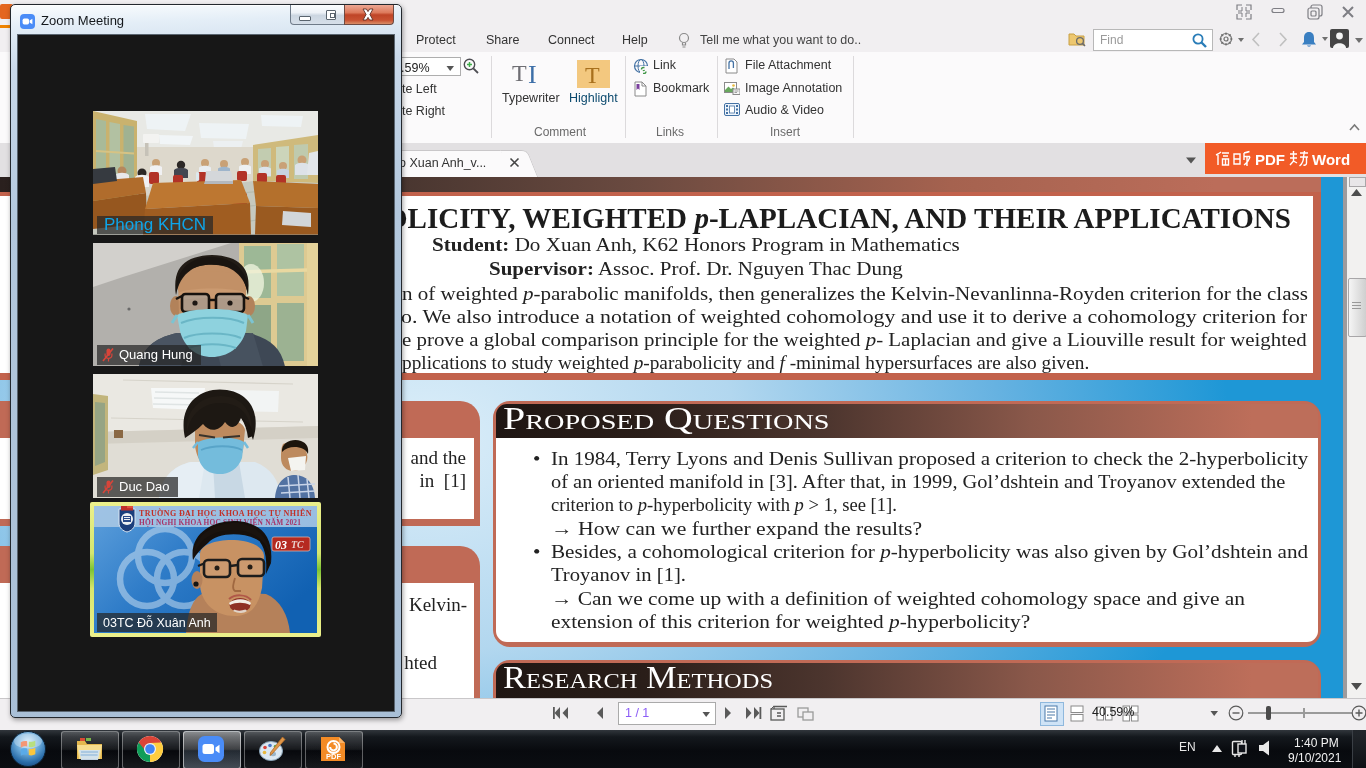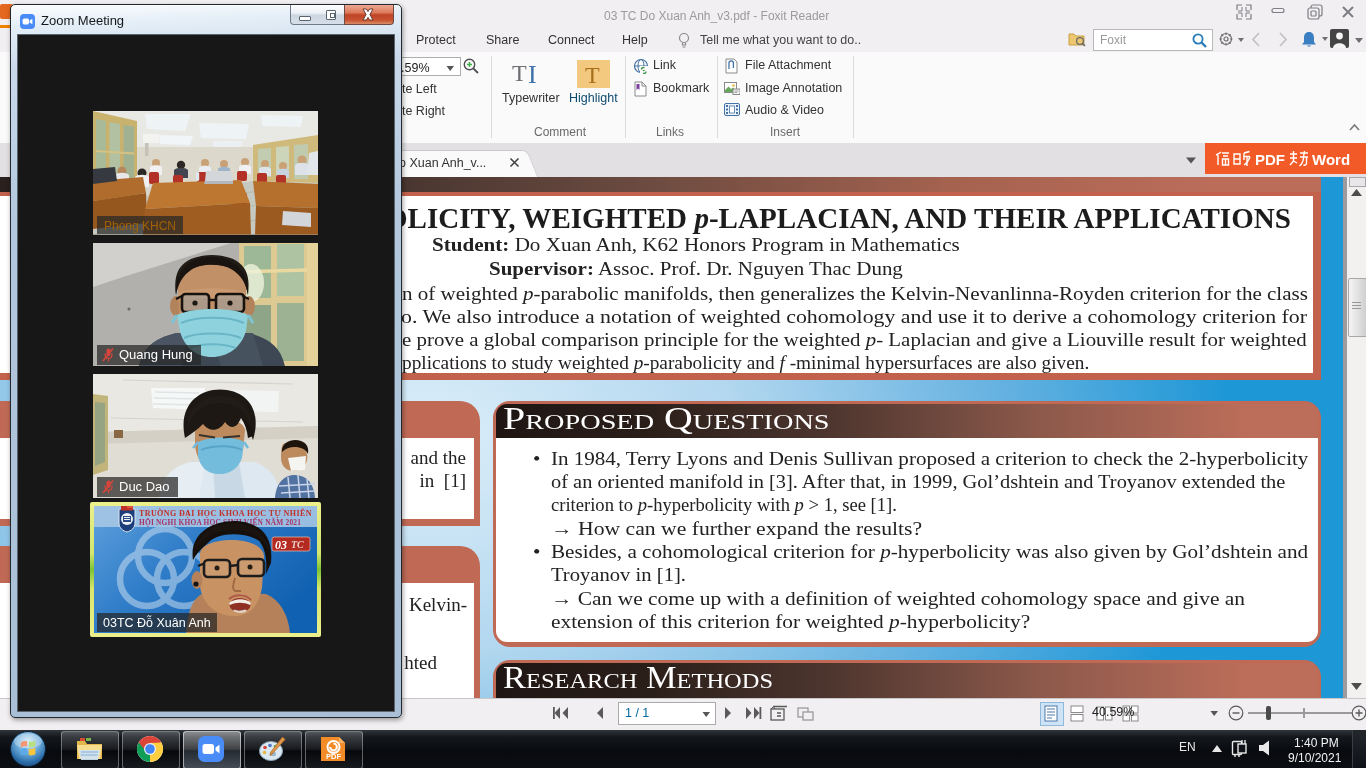--- a/index.html
+++ b/index.html
@@ -11,21 +11,20 @@
 </head>
 <body>
 <div id="s">
 
 <div id="foxit" class="abs" style="left:0;top:0;width:1366px;height:730px;">
 
   <div class="abs" style="left:0;top:0;width:1366px;height:28px;background:#f1eff1;"></div>
   <div class="abs" style="left:0px;top:4px;width:13px;height:15px;background:#e4661f;border-radius:2px;"></div>
   <div class="abs" style="left:0;top:25px;width:12px;height:26px;background:#ef8300;"></div>
   <div class="abs" style="left:0;top:51px;width:11px;height:92px;background:#e6eaf0;"></div>
-  <div class="abs" style="left:604px;top:9px;width:300px;height:14px;color:#9b9b9b;font-size:12px;">03 TC Do Xuan Anh_v3.pdf - Foxit Reader</div>
 
   <svg class="abs" style="left:1230px;top:3px;" width="132" height="18" viewBox="0 0 132 18">
     <g stroke="#7e7e84" stroke-width="1.2" fill="none">
       <g transform="translate(7,2)">
             <path d="M0 5 L0 0 L5 0 M9 0 L14 0 L14 5 M14 9 L14 14 L9 14 M5 14 L0 14 L0 9"></path>
             <path d="M1 6 L5 6 L5 2 M9 2 L9 6 L13 6 M13 8 L9 8 L9 12 M5 12 L5 8 L1 8" stroke-width="1"></path>
           </g>
       <rect x="42" y="5.5" width="12" height="4" rx="2"></rect>
       <g transform="translate(78,2)">
             <rect x="3" y="0" width="11" height="11" rx="2"></rect>
@@ -51,21 +50,21 @@
         </svg>
     <span class="abs" style="left:700px;top:5px;color:#444;">Tell me what you want to do..</span>
 
     <svg class="abs" style="left:1068px;top:3px;" width="19" height="17" viewBox="0 0 19 17">
           <path d="M1 3 L6 3 L8 5 L16 5 L16 14 L1 14 Z" fill="#edc76f" stroke="#c8a045" stroke-width="1"></path>
           <circle cx="12" cy="10" r="3.4" fill="none" stroke="#6b6b6b" stroke-width="1.3"></circle>
           <path d="M14.4 12.4 L17 15" stroke="#6b6b6b" stroke-width="1.5"></path>
         </svg>
 
     <div class="abs" style="left:1093px;top:1px;width:118px;height:20px;background:#fff;border:1px solid #b8b8b8;">
-      <span class="abs" style="left:6px;top:3px;color:#9a9a9a;font-size:12px;">Foxit</span>
+      <span class="abs" style="left:6px;top:3px;color:#9a9a9a;font-size:12px;">Find</span>
       <svg class="abs" style="left:97px;top:2px;" width="17" height="17" viewBox="0 0 17 17">
             <circle cx="7" cy="7" r="4.6" fill="none" stroke="#2a7db8" stroke-width="1.8"></circle>
             <path d="M10.5 10.5 L15 15" stroke="#2a7db8" stroke-width="2.4"></path>
           </svg>
     </div>
     <svg class="abs" style="left:1218px;top:3px;" width="26" height="17" viewBox="0 0 26 17">
           <g fill="none" stroke="#6f6f6f" stroke-width="1.2">
             <circle cx="8" cy="8" r="5.5"></circle>
             <circle cx="8" cy="8" r="2"></circle>
             <path d="M8 1.5 L8 4 M8 12 L8 14.5 M1.5 8 L4 8 M12 8 L14.5 8 M3.4 3.4 L5.2 5.2 M10.8 10.8 L12.6 12.6 M12.6 3.4 L10.8 5.2 M5.2 10.8 L3.4 12.6"></path>
@@ -269,21 +268,21 @@
           <g fill="#5a5a5a">
             <path d="M8 1 L8 13 L2.5 7 Z"></path>
             <path d="M16 1 L16 13 L10.5 7 Z"></path>
             <rect x="1" y="1" width="1.8" height="12"></rect>
           </g>
         </svg>
     <svg class="abs" style="left:594px;top:7px;" width="12" height="14" viewBox="0 0 12 14">
           <path d="M9 1 L9 13 L3 7 Z" fill="#5a5a5a"></path>
         </svg>
     <div class="abs" style="left:618px;top:3px;width:96px;height:21px;background:#fff;border:1px solid #aaa;">
-      <span class="abs" style="left:6px;top:3px;font-size:12.5px;color:#0369a1;">1 / 1</span>
+      <span class="abs" style="left:6px;top:3px;font-size:12.5px;color:#8b5cf6;">1 / 1</span>
       <svg class="abs" style="left:83px;top:8px;" width="9" height="7" viewBox="0 0 9 7">
             <path d="M0.5 1 L8 1 L4.2 6 Z" fill="#555"></path>
           </svg>
     </div>
     <svg class="abs" style="left:722px;top:7px;" width="12" height="14" viewBox="0 0 12 14">
           <path d="M3 1 L3 13 L9 7 Z" fill="#5a5a5a"></path>
         </svg>
     <svg class="abs" style="left:744px;top:7px;" width="18" height="14" viewBox="0 0 18 14">
           <g fill="#5a5a5a">
             <path d="M2 1 L2 13 L7.5 7 Z"></path>
@@ -532,21 +531,21 @@
       <path d="M52 98 L157 92 L158 123.5 L50 123.5 Z" fill="#a05d21"></path>
       <path d="M160 70 L225 73 L225 97 L163 95 Z" fill="#b4702c"></path>
       <path d="M163 95 L225 97 L225 123.5 L162 123.5 Z" fill="#9a5a20"></path>
 
       <path d="M113 60 L138 60 L140 70 L112 70 Z" fill="#d4d7da"></path>
           <path d="M112 70 L140 70 L140 73 L111 73 Z" fill="#b4b8bd"></path>
       <path d="M0 58 L22 56 L24 70 L0 73 Z" fill="#363a40"></path>
       <path d="M190 100 L218 102 L218 116 L189 114 Z" fill="#d2d6da"></path>
       <rect x="103" y="61" width="3.2" height="9" rx="1.4" fill="#dde9ee"></rect>
     </svg>
-    <div class="abs" style="left:4px;bottom:1px;height:18px;background:rgba(38,38,38,0.72);padding:0 7px;"><span style="font-size:12px;color:#a16207;line-height:18px;margin-top:8px;">Phong KHCN</span></div>
+    <div class="abs" style="left:4px;bottom:1px;height:18px;background:rgba(38,38,38,0.72);padding:0 7px;"><span style="font-size:17px;color:#0ea5e9;line-height:18px;margin-top:8px;">Phong KHCN</span></div>
   </div>
 
   <div class="abs" style="left:82px;top:237.5px;width:225px;height:123.5px;background:#111;">
     <svg width="225" height="123.5" viewBox="0 0 225 123.5" preserveAspectRatio="none">
       <rect x="0" y="0" width="225" height="123.5" fill="#b2b0ac"></rect>
       <path d="M0 0 L138 0 L30 34 L0 44 Z" fill="#d2d0cc"></path>
       <rect x="146" y="0" width="79" height="123.5" fill="#ddca92"></rect>
       <rect x="151" y="3" width="27" height="52" fill="#9db896"></rect>
       <rect x="184" y="1" width="27" height="52" fill="#aec3a2"></rect>
       <rect x="151" y="62" width="27" height="56" fill="#8ea687"></rect>

